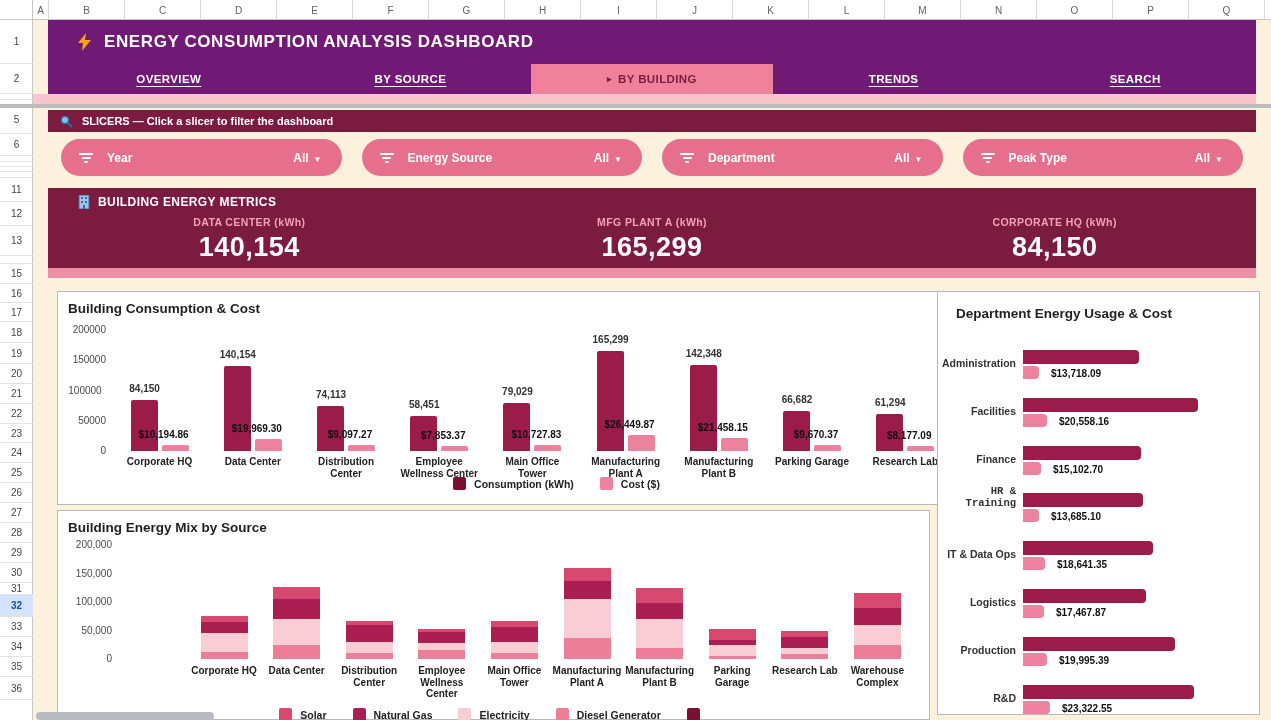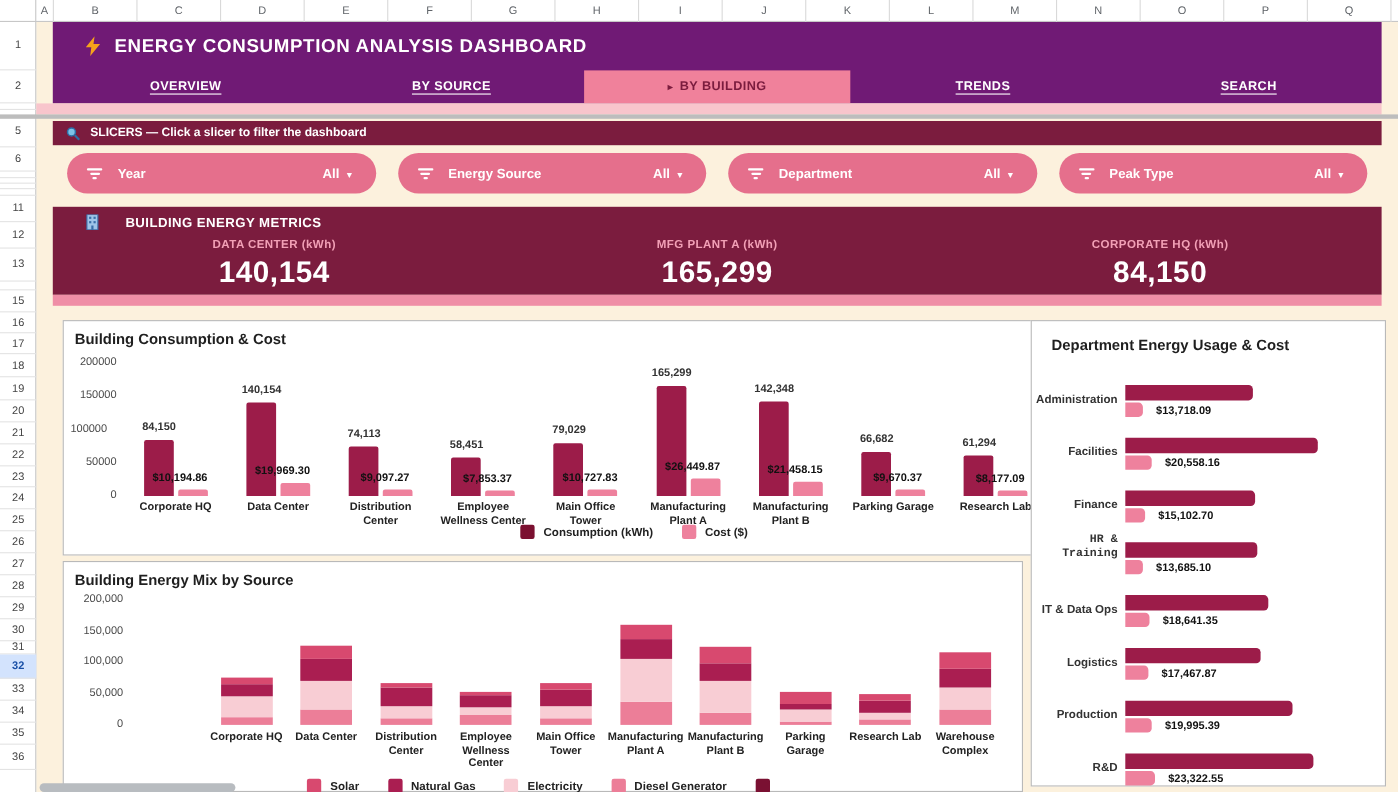--- a/index.html
+++ b/index.html
@@ -41,31 +41,31 @@
   .pill-row { position:absolute; left:48px; top:139px; width:1208px; height:37px; display:flex; gap:20px; padding:0 13px; }
   .pill { flex:1; background:#e56f8c; border-radius:19px; display:flex; align-items:center; cursor:pointer; }
   .pill .f-icon { margin-left:18px; margin-right:14px; }
   .pill .p-label { color:#ffffff; font-size:12px; font-weight:bold; flex:1; }
   .pill .p-value { color:#ffffff; font-size:12px; font-weight:bold; margin-right:20px; }
   .pill .caret { font-size:8px; margin-left:4px; }
   .f-icon span { display:block; background:#fff; height:2px; margin:2px auto; border-radius:1px; }
 
   
   .metrics { position:absolute; left:48px; top:188px; width:1208px; height:80px; background:#7b1c3e; }
-  .metrics-head { position:absolute; left:30px; top:7px; display:flex; align-items:center; gap:24px;
+  .metrics-head { position:absolute; left:30px; top:7px; display:flex; align-items:center; gap:8px;
     color:#ffffff; font-size:12px; font-weight:bold; letter-spacing:0.4px; }
   .metric-cols { position:absolute; left:0; top:28px; width:100%; display:flex; }
   .metric { flex:1; text-align:center; }
   .metric .m-label { color:#f2a0b6; font-size:10.5px; font-weight:bold; letter-spacing:0.4px; }
   .metric .m-value { color:#ffffff; font-size:27px; font-weight:bold; margin-top:4px; letter-spacing:0.5px; }
   .strip-bottom { position:absolute; left:48px; top:268px; width:1208px; height:10px; background:#ef8ea6; }
 
   
   .panel { position:absolute; background:#ffffff; border:1px solid #b9b9b9; }
-  #chart1 { left:57px; top:291px; width:999px; height:214px;padding-left:20px; }
+  #chart1 { left:57px; top:291px; width:999px; height:214px; }
   #chart2 { left:57px; top:510px; width:873px; height:210px; }
   #deptPanel { left:937px; top:291px; width:323px; height:424px; }
   .c-title { position:absolute; left:10px; top:9px; font-size:13.5px; font-weight:bold; color:#1f1f1f; }
   .ytick { position:absolute; font-size:10px; color:#4a4a4a; }
   .cat-label { position:absolute; text-align:center; font-size:10px; font-weight:bold; color:#222; line-height:1.15; }
   .val-label { position:absolute; font-size:10px; font-weight:bold; color:#333; white-space:nowrap; text-align:center; }
   .cost-label { position:absolute; font-size:10px; font-weight:bold; color:#111; white-space:nowrap; text-align:center; }
   .bar { position:absolute; border-radius:2px 2px 0 0; }
   .legend-row { position:absolute; width:100%; display:flex; justify-content:center; gap:26px; }
   .legend-item { display:flex; align-items:center; gap:8px; font-size:10.5px; font-weight:bold; color:#222; }
@@ -241,21 +241,21 @@
           <div class="m-value">84,150</div>
         </div>
       </div>
   </div>
   <div class="strip-bottom"></div>
 
   <div class="panel" id="chart1">
     <div class="c-title">Building Consumption &amp; Cost</div>
   <div class="ytick" style="left: 6px; width: 42px; text-align: right; top: 32px;">200000</div>
       <div class="ytick" style="left: 6px; width: 42px; text-align: right; top: 62.25px;">150000</div>
-      <div class="ytick" style="left: 6px; width: 42px; text-align: left; top: 92.5px;">100000</div>
+      <div class="ytick" style="left: 6px; width: 42px; text-align: center; top: 92.5px;">100000</div>
       <div class="ytick" style="left: 6px; width: 42px; text-align: right; top: 122.75px;">50000</div>
       <div class="ytick" style="left: 6px; width: 42px; text-align: right; top: 153px;">0</div>
       <div style="position: absolute; left: 55px; right: 10px; top: 0px; height: 200px; display: flex;">
         <div style="flex: 1 1 0%; position: relative; height: 100%;">
           <div class="bar" style="left: calc(50% - 29px); width: 27px; bottom: 0px; height: 51px; background: rgb(156, 28, 73); top: 108px;"></div>
           <div class="bar" style="left: calc(50% + 2px); width: 27px; height: 6px; background: rgb(238, 129, 157); top: 153px;"></div>
           <div class="val-label" style="left: 0px; right: 0px; top: 91px; transform: translateX(-15px);">84,150</div>
           <div class="cost-label" style="left: 0px; right: 0px; top: 137px; transform: translateX(4px);">$10,194.86</div>
           <div class="cat-label" style="left: 50%; transform: translateX(-50%); top: 164px; width: 82px;">Corporate HQ</div>
         </div>

